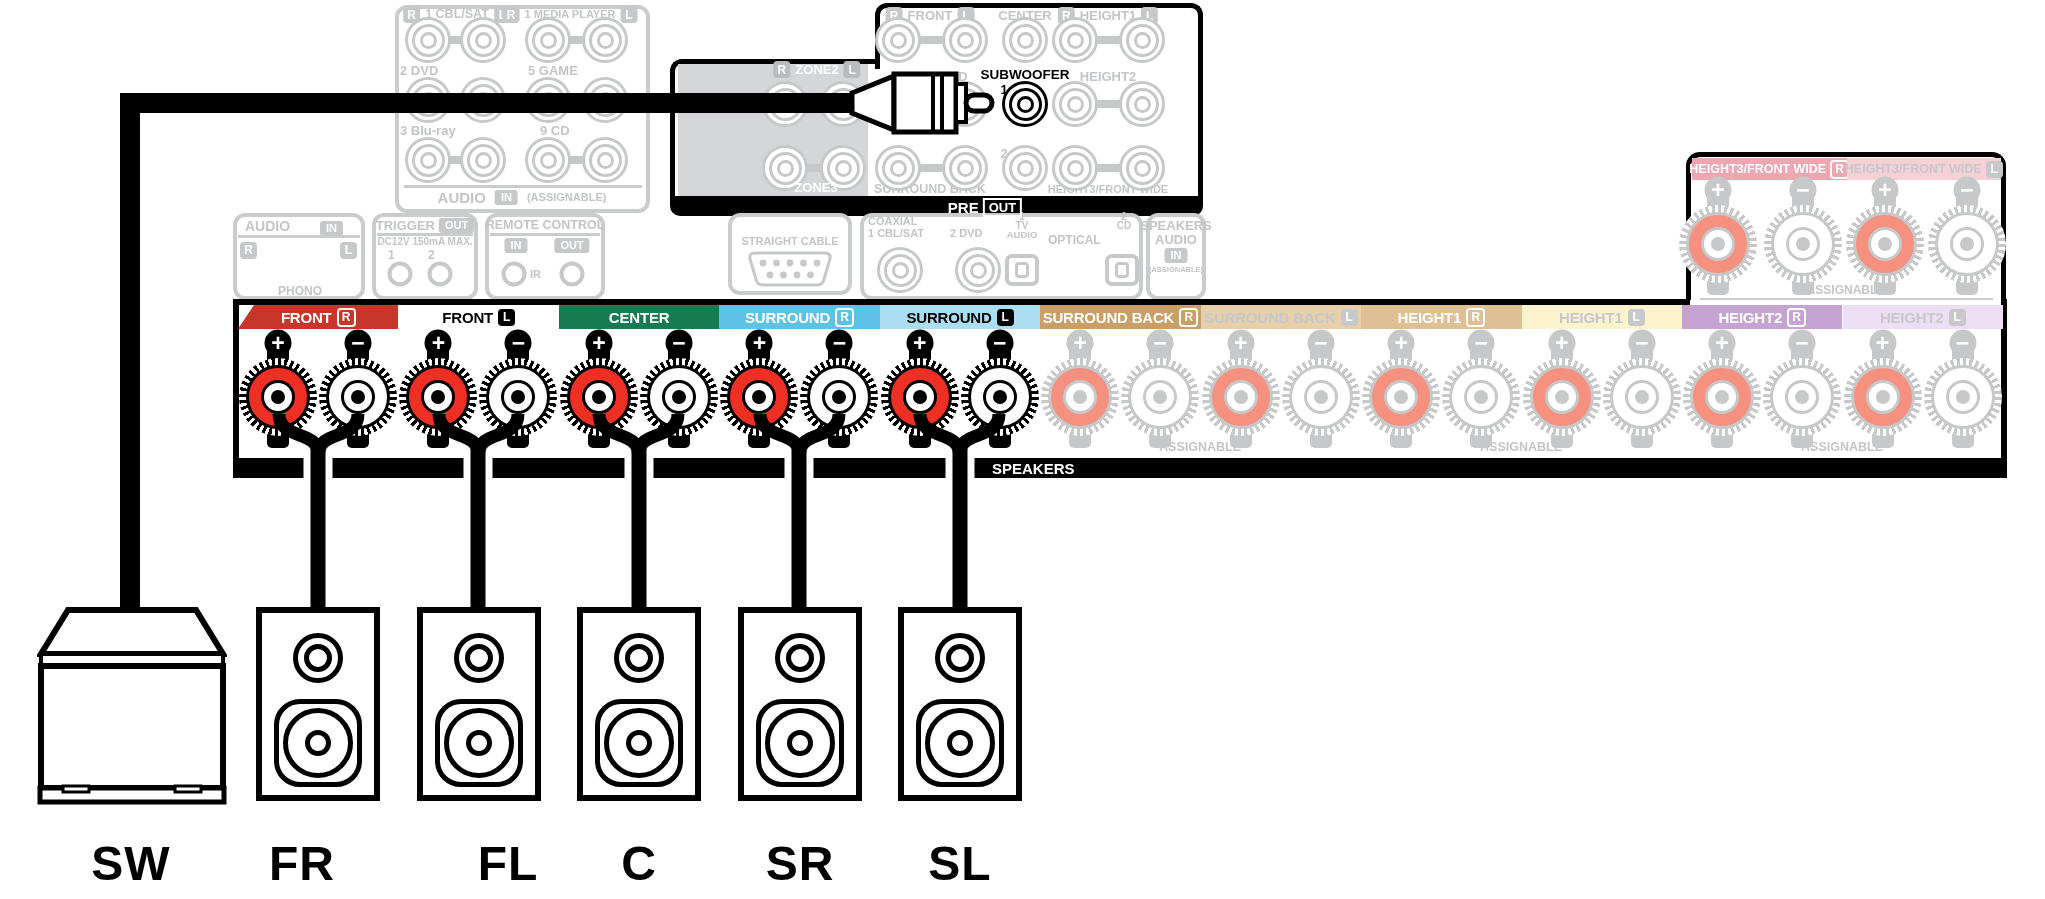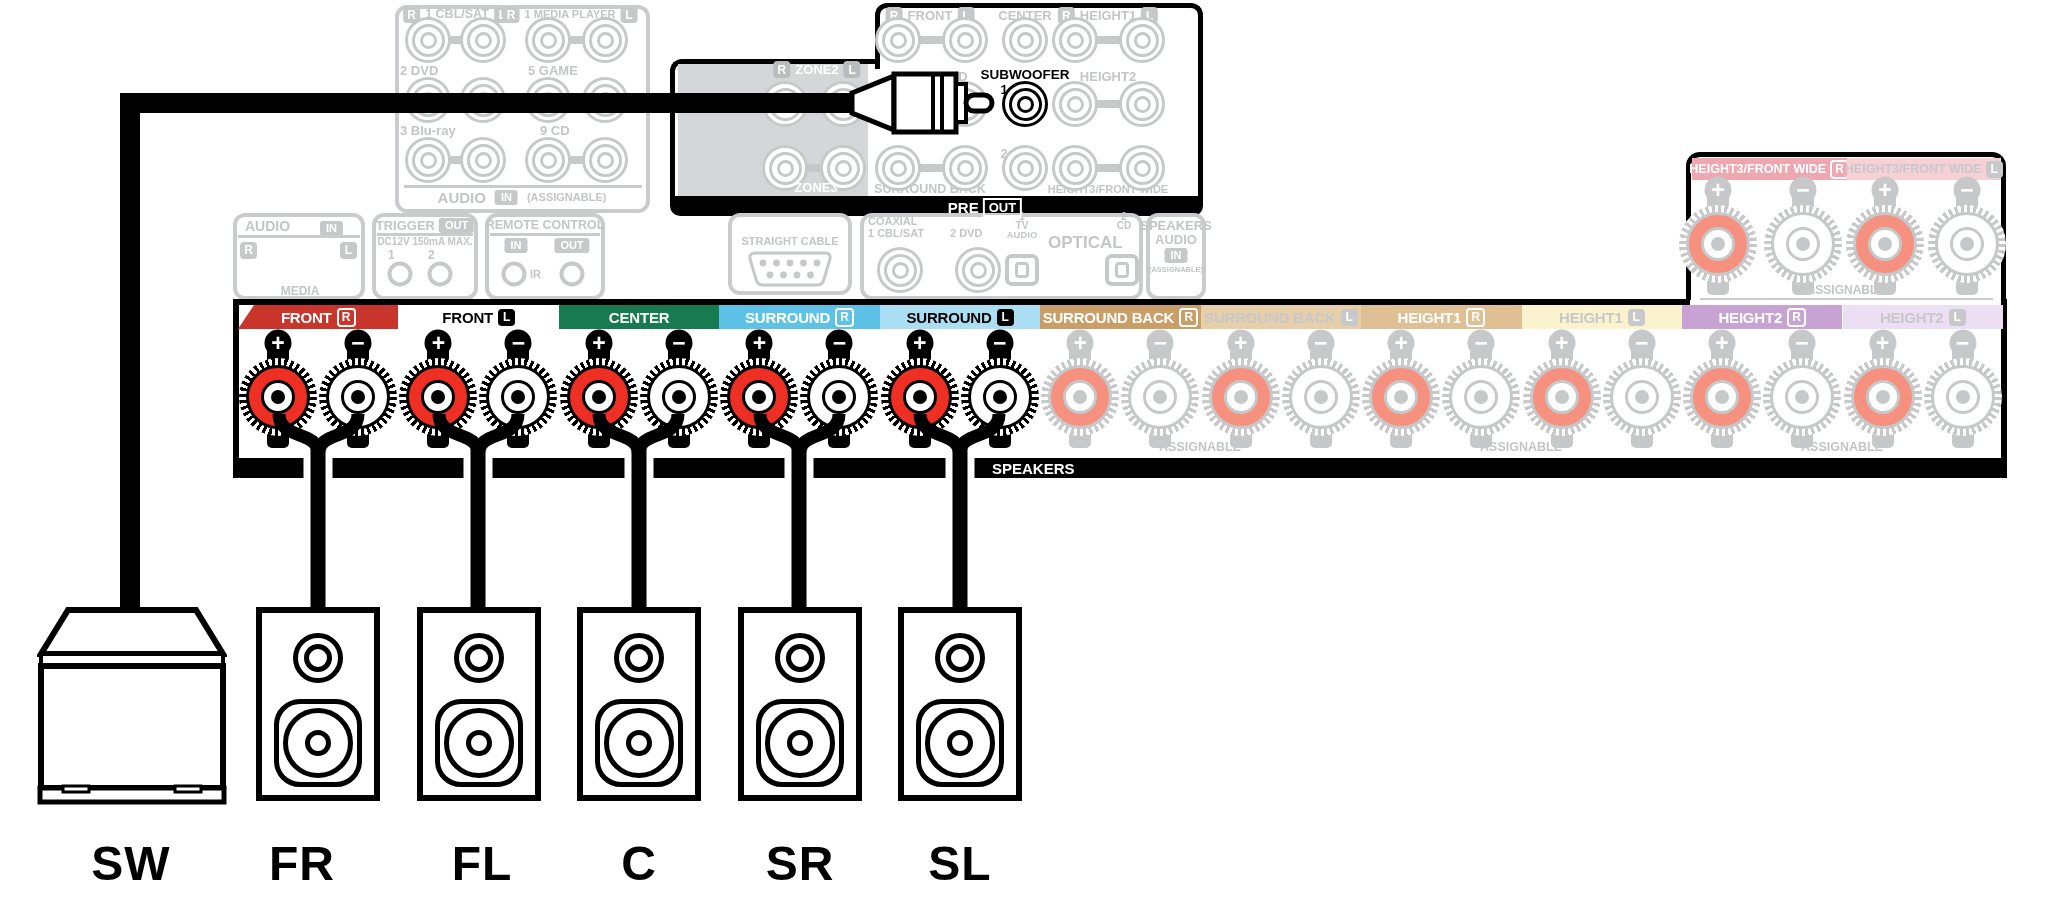--- a/index.html
+++ b/index.html
@@ -145,21 +145,21 @@
       <span class="outbox">OUT</span>
   </div>
 
   <div class="fblock" style="left:233px;top:213px;width:132px;height:87px;"></div>
   <div class="ll" style="left:245px;top:219px;font-size:14px;">AUDIO</div>
   <div class="abs" style="left:320px;top:218px;"><span class="pill">IN</span></div>
   <div class="hline" style="left:238px;top:235px;width:122px;"></div>
   <div class="abs" style="left:240px;top:240px;"><span class="rl faded">R</span></div>
   <div class="abs" style="left:340px;top:240px;"><span class="rl faded">L</span></div>
   <div class="cl" style="left:300px;top:285px;font-size:12px;">
-      <span>MEDIA</span>
+      <span>PHONO</span>
     </div>
 
   <div class="fblock" style="left:372px;top:213px;width:106px;height:87px;"></div>
   <div class="cl" style="left:425px;top:218px;font-size:13px;gap:4px;">
     <span>TRIGGER</span>
       <span class="pill">OUT</span>
   </div>
   <div class="hline" style="left:377px;top:233px;width:96px;"></div>
   <div class="cl" style="left:425px;top:237px;font-size:10px;">
       <span>DC12V 150mA MAX.</span>
@@ -212,21 +212,21 @@
   <div class="ll" style="left:950px;top:228px;font-size:11px;">2 DVD</div>
   <div class="cl" style="left:1022px;top:212px;font-size:10px;">
       <span>1</span>
     </div>
   <div class="cl" style="left:1022px;top:221px;font-size:10px;">
       <span>TV</span>
     </div>
   <div class="cl" style="left:1022px;top:230px;font-size:9.5px;">
       <span>AUDIO</span>
     </div>
-  <div class="ll" style="left:1048px;top:234px;font-size:17px;">OPTICAL</div>
+  <div class="ll" style="left:1048px;top:234px;font-size:12px;">OPTICAL</div>
   <div class="cl" style="left:1124px;top:212px;font-size:10px;">
       <span>2</span>
     </div>
   <div class="cl" style="left:1124px;top:221px;font-size:10px;">
       <span>CD</span>
     </div>
   <div class="opt" style="left:1022px;top:270px;"></div>
   <div class="opt" style="left:1122px;top:270px;"></div>
 
   <div class="fblock" style="left:1146px;top:213px;width:60px;height:87px;"></div>
@@ -675,21 +675,21 @@
     <div class="biglabel" style="left: 131px;">SW</div>
     <div class="spk" style="left: 256px; top: 607px;">
       <div class="tweet"></div>
       <div class="woof"></div>
     </div>
     <div class="biglabel" style="left: 302px;">FR</div>
     <div class="spk" style="left: 417px; top: 607px;">
       <div class="tweet"></div>
       <div class="woof"></div>
     </div>
-    <div class="biglabel" style="left: 482px;">FL</div>
+    <div class="biglabel" style="left: 508px;">FL</div>
     <div class="spk" style="left: 577px; top: 607px;">
       <div class="tweet"></div>
       <div class="woof"></div>
     </div>
     <div class="biglabel" style="left: 639px;">C</div>
     <div class="spk" style="left: 738px; top: 607px;">
       <div class="tweet"></div>
       <div class="woof"></div>
     </div>
     <div class="biglabel" style="left: 800px;">SR</div>

